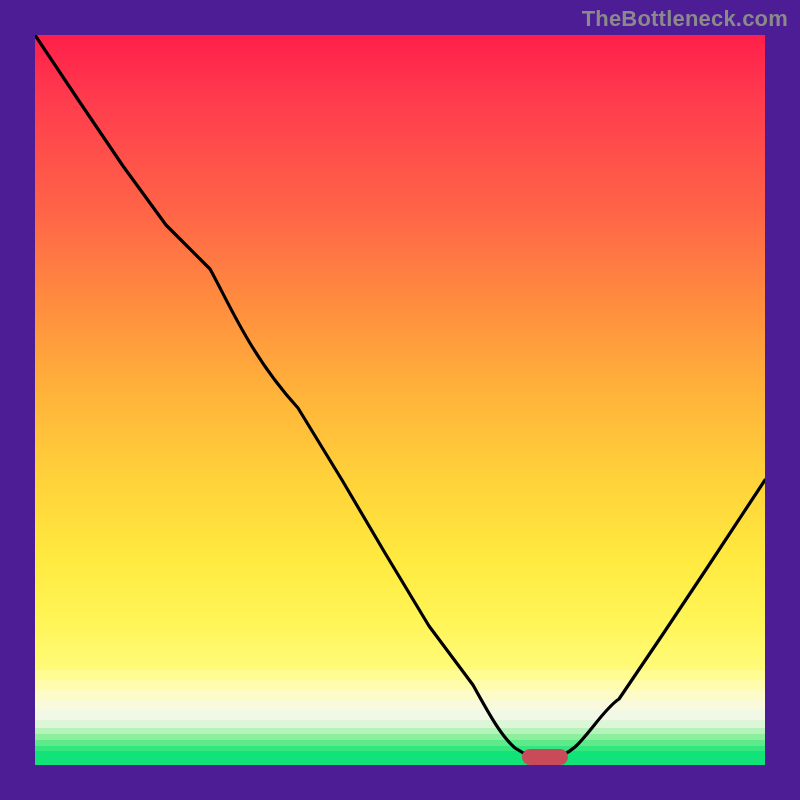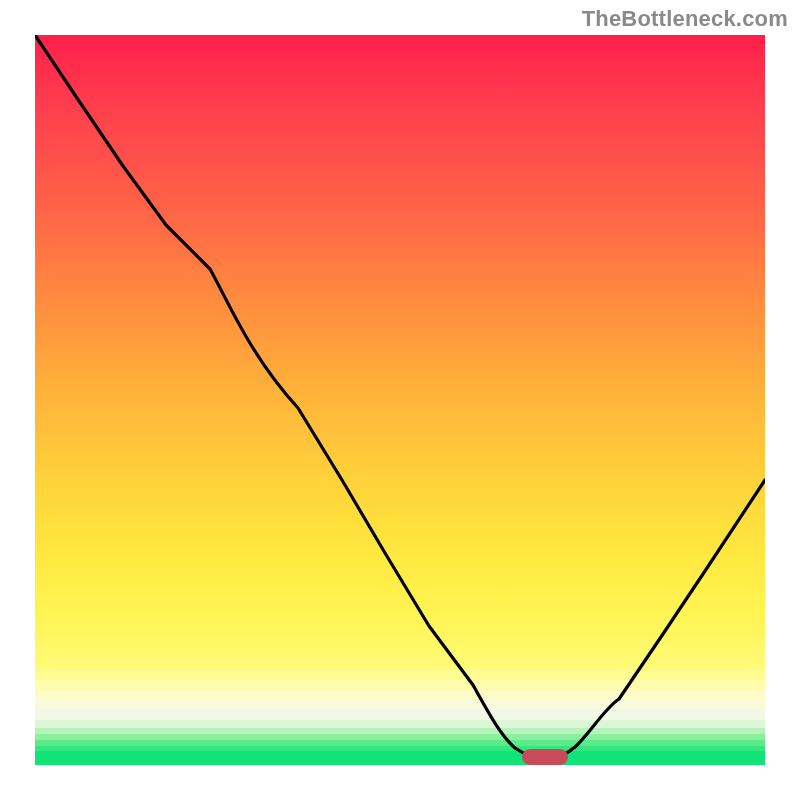--- a/index.html
+++ b/index.html
@@ -7,21 +7,21 @@
     padding: 0;
     width: 800px;
     height: 800px;
     background: #000;
     overflow: hidden;
   }
   .frame {
     position: relative;
     width: 800px;
     height: 800px;
-    background: #ffffff;
+    background: #4c1d95;
   }
   .watermark {
     position: absolute;
     top: 6px;
     right: 12px;
     color: #8a8a8a;
     font-family: Arial, Helvetica, sans-serif;
     font-size: 22px;
     font-weight: 600;
     letter-spacing: 0.2px;

